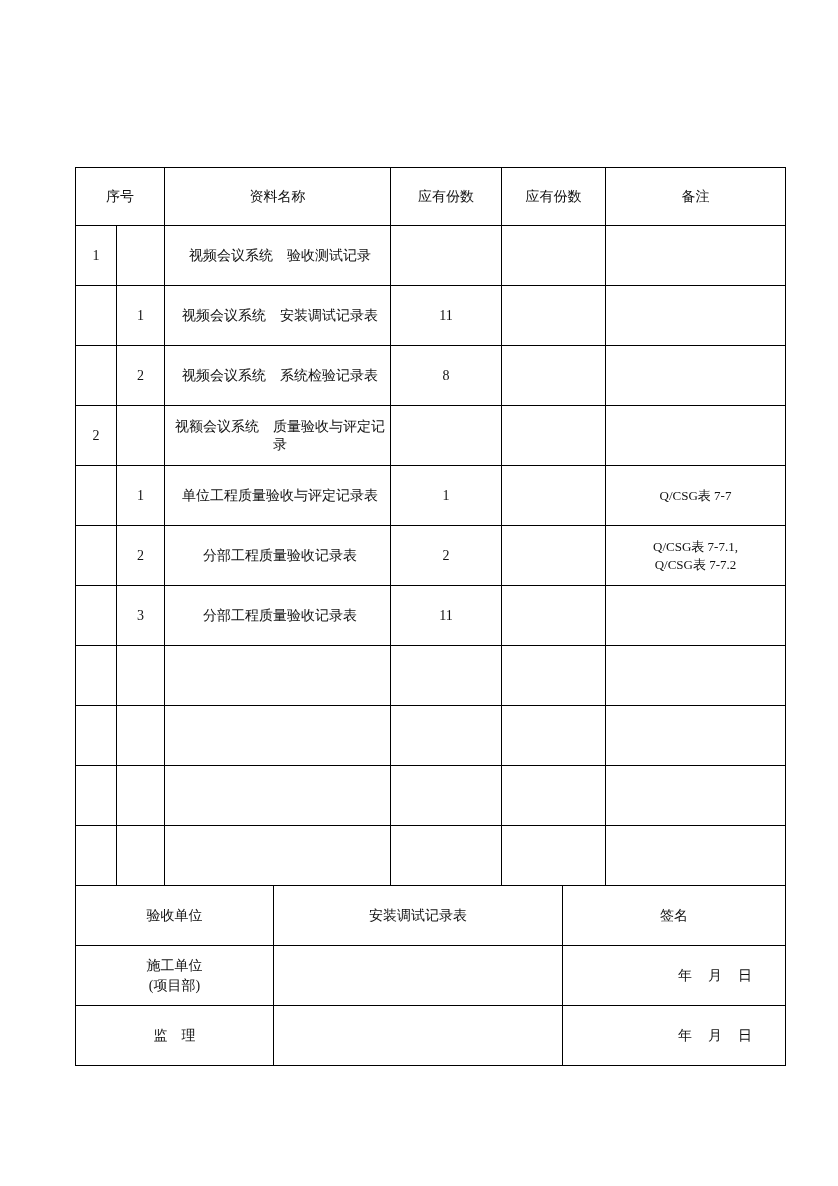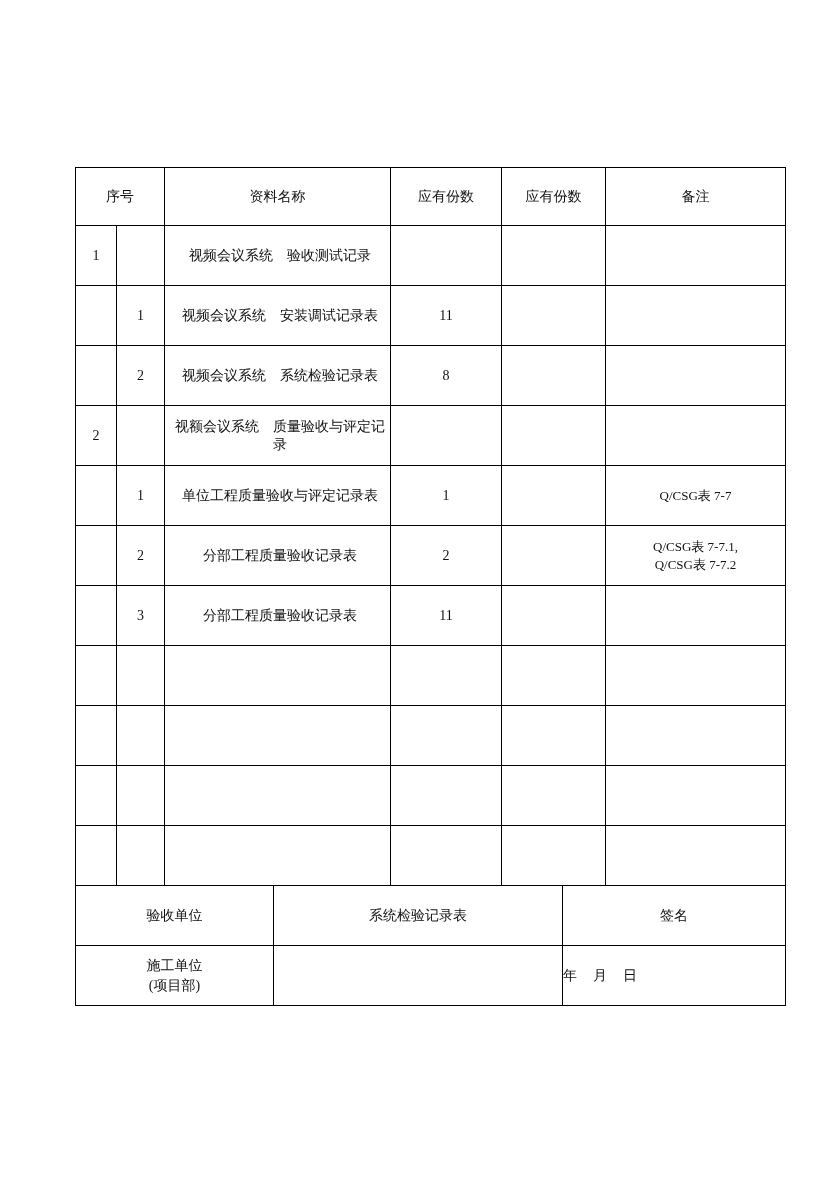--- a/index.html
+++ b/index.html
@@ -64,21 +64,21 @@
     white-space: pre-line;
   }
   .signoff { margin-top: -1px; }
   .signoff tr { height: 60px; }
   .unit-cell {
     white-space: pre-line;
     line-height: 1.4;
     text-align: center;
   }
   .signature-cell {
-    text-align: left;
+    text-align: right;
     padding-right: 32px;
     letter-spacing: 1px;
   }
 </style>
 </head>
 <body>
 
 <div class="page">
 
 
@@ -197,26 +197,31 @@
 
     <table class="signoff">
       <colgroup>
         <col style="width:198px">
         <col style="width:289px">
         <col style="width:223px">
       </colgroup>
       <tbody>
         <tr>
           <td>验收单位</td>
-          <td>系统检验记录表</td>
+          <td>安装调试记录表</td>
           <td>签名</td>
         </tr>
         <tr>
           <td class="unit-cell">施工单位
 (项目部)</td>
           <td></td>
           <td class="signature-cell">年　月　日</td>
         </tr>
+        <tr>
+          <td class="unit-cell">监　理</td>
+          <td></td>
+          <td class="signature-cell">年　月　日</td>
+        </tr>
       </tbody>
     </table>
 
   </div>
 </div>
 
 </body></html>

